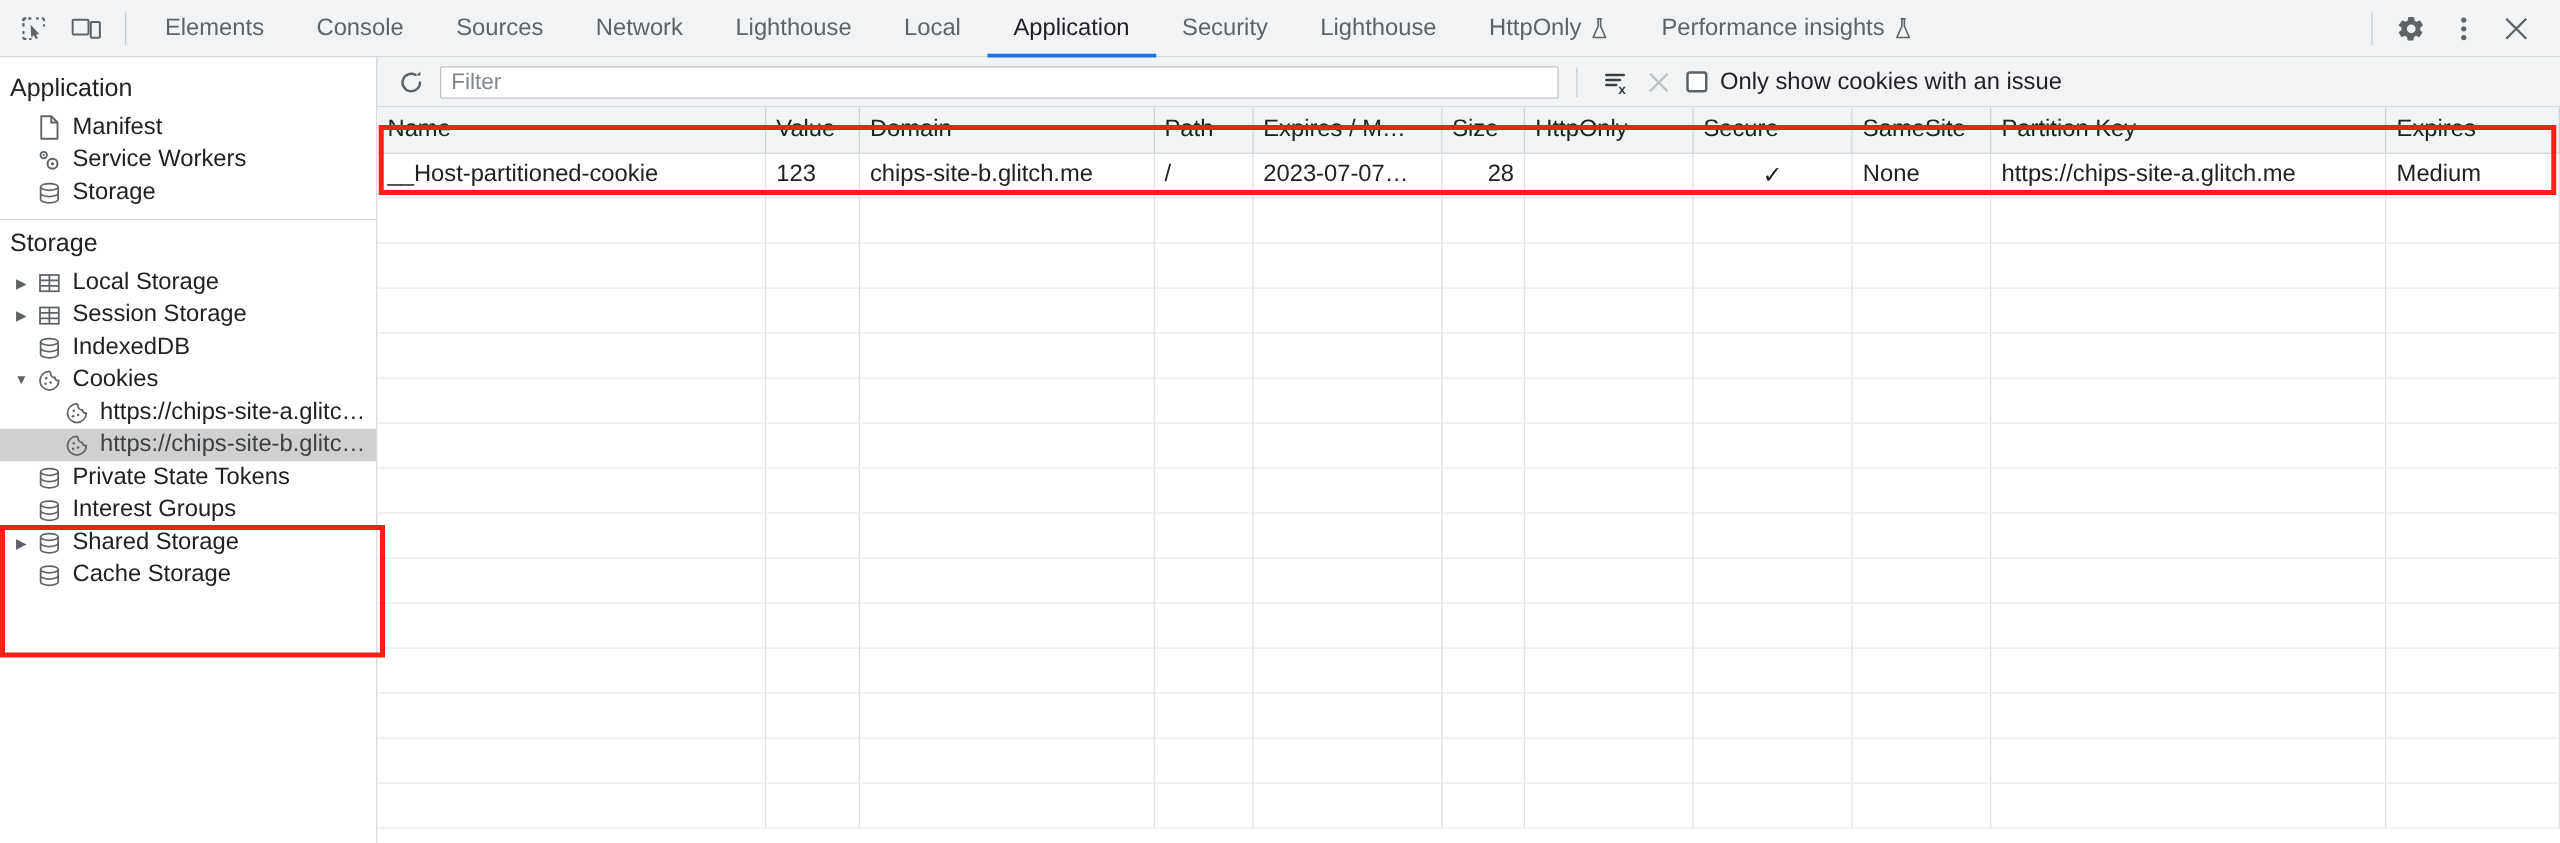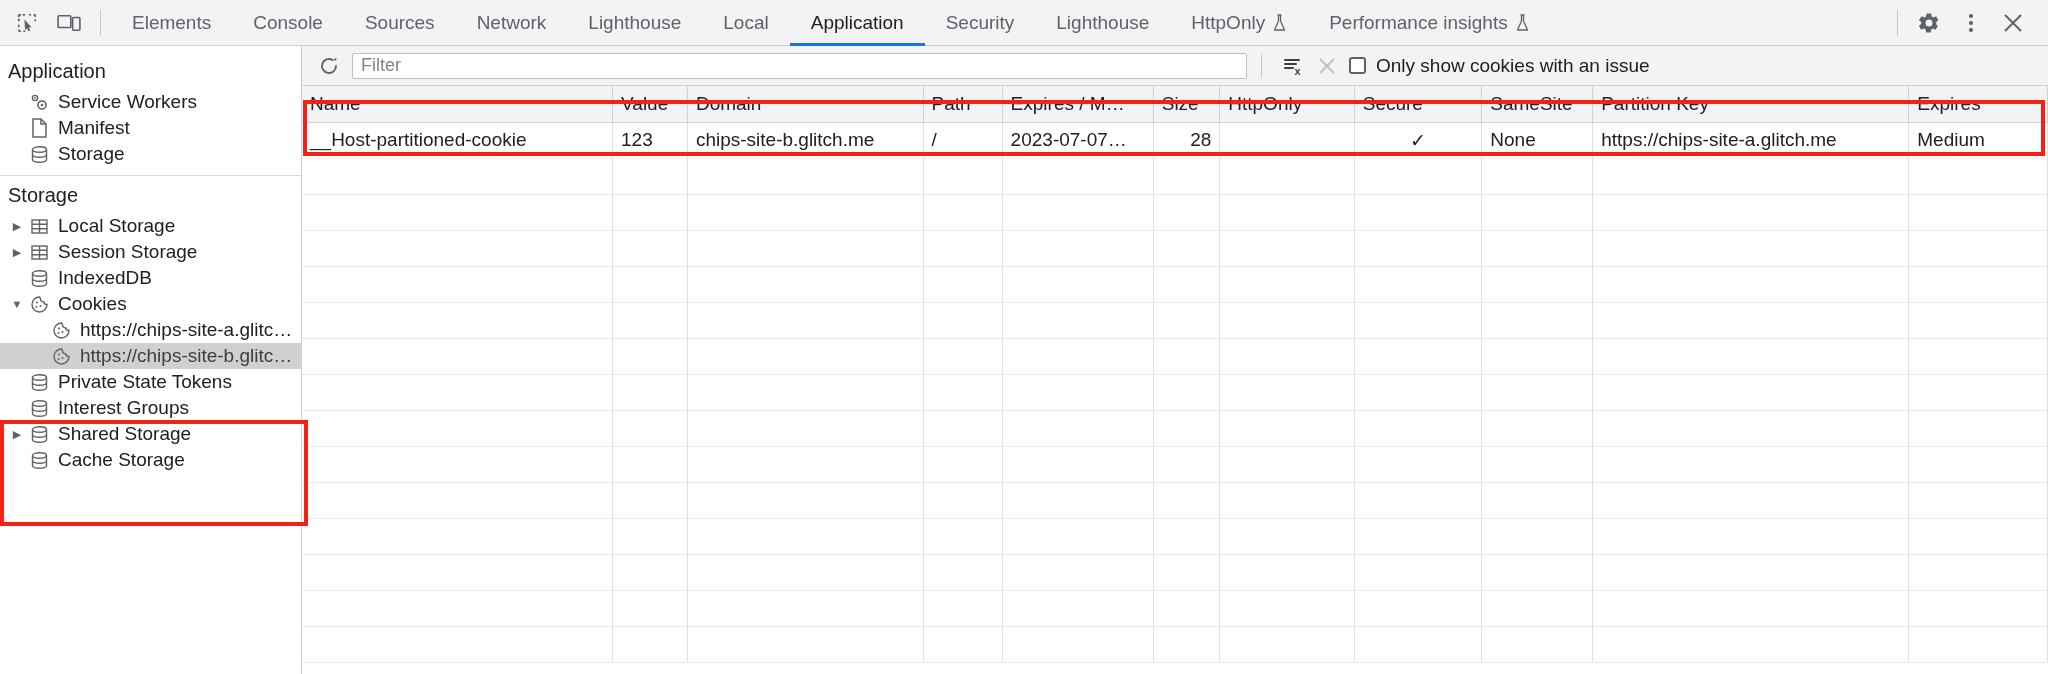--- a/index.html
+++ b/index.html
@@ -255,39 +255,39 @@
 
   <div class="main">
 
     <div class="sidebar">
 
       <div class="sec-title">Application</div>
 
       <div class="tree-item depth1">
         <span class="arrow none">▶</span>
         <span class="ic">
+          <svg width="17" height="20" viewBox="0 0 17 20">
+              <path d="M2 1 h8 l5 5 v13 H2 Z" stroke="#5f6368" stroke-width="1.5" fill="none" stroke-linejoin="round"></path>
+              <path d="M10 1 v5 h5" stroke="#5f6368" stroke-width="1.5" fill="none"></path>
+            </svg>
+        </span>
+        <span class="lbl">Manifest</span>
+      </div>
+
+      <div class="tree-item depth1">
+        <span class="arrow none">▶</span>
+        <span class="ic">
           <svg width="20" height="20" viewBox="0 0 20 20">
             <circle cx="6" cy="6" r="2.6" stroke="#5f6368" stroke-width="1.4" fill="none"></circle>
             <circle cx="6" cy="6" r="0.9" fill="#5f6368"></circle>
             <circle cx="13" cy="13" r="4" stroke="#5f6368" stroke-width="1.6" fill="none"></circle>
             <circle cx="13" cy="13" r="1.3" fill="#5f6368"></circle>
           </svg>
         </span>
         <span class="lbl">Service Workers</span>
-      </div>
-
-      <div class="tree-item depth1">
-        <span class="arrow none">▶</span>
-        <span class="ic">
-          <svg width="17" height="20" viewBox="0 0 17 20">
-              <path d="M2 1 h8 l5 5 v13 H2 Z" stroke="#5f6368" stroke-width="1.5" fill="none" stroke-linejoin="round"></path>
-              <path d="M10 1 v5 h5" stroke="#5f6368" stroke-width="1.5" fill="none"></path>
-            </svg>
-        </span>
-        <span class="lbl">Manifest</span>
       </div>
 
       <div class="tree-item depth1">
         <span class="arrow none">▶</span>
         <span class="ic">
           <svg width="19" height="19" viewBox="0 0 19 19">
               <ellipse cx="9.5" cy="4.5" rx="7" ry="2.7" stroke="#5f6368" stroke-width="1.4" fill="none"></ellipse>
               <path d="M2.5 4.5 v10 a7 2.7 0 0 0 14 0 v-10" stroke="#5f6368" stroke-width="1.4" fill="none"></path>
               <path d="M2.5 9.5 a7 2.7 0 0 0 14 0" stroke="#5f6368" stroke-width="1.4" fill="none"></path>
             </svg>

